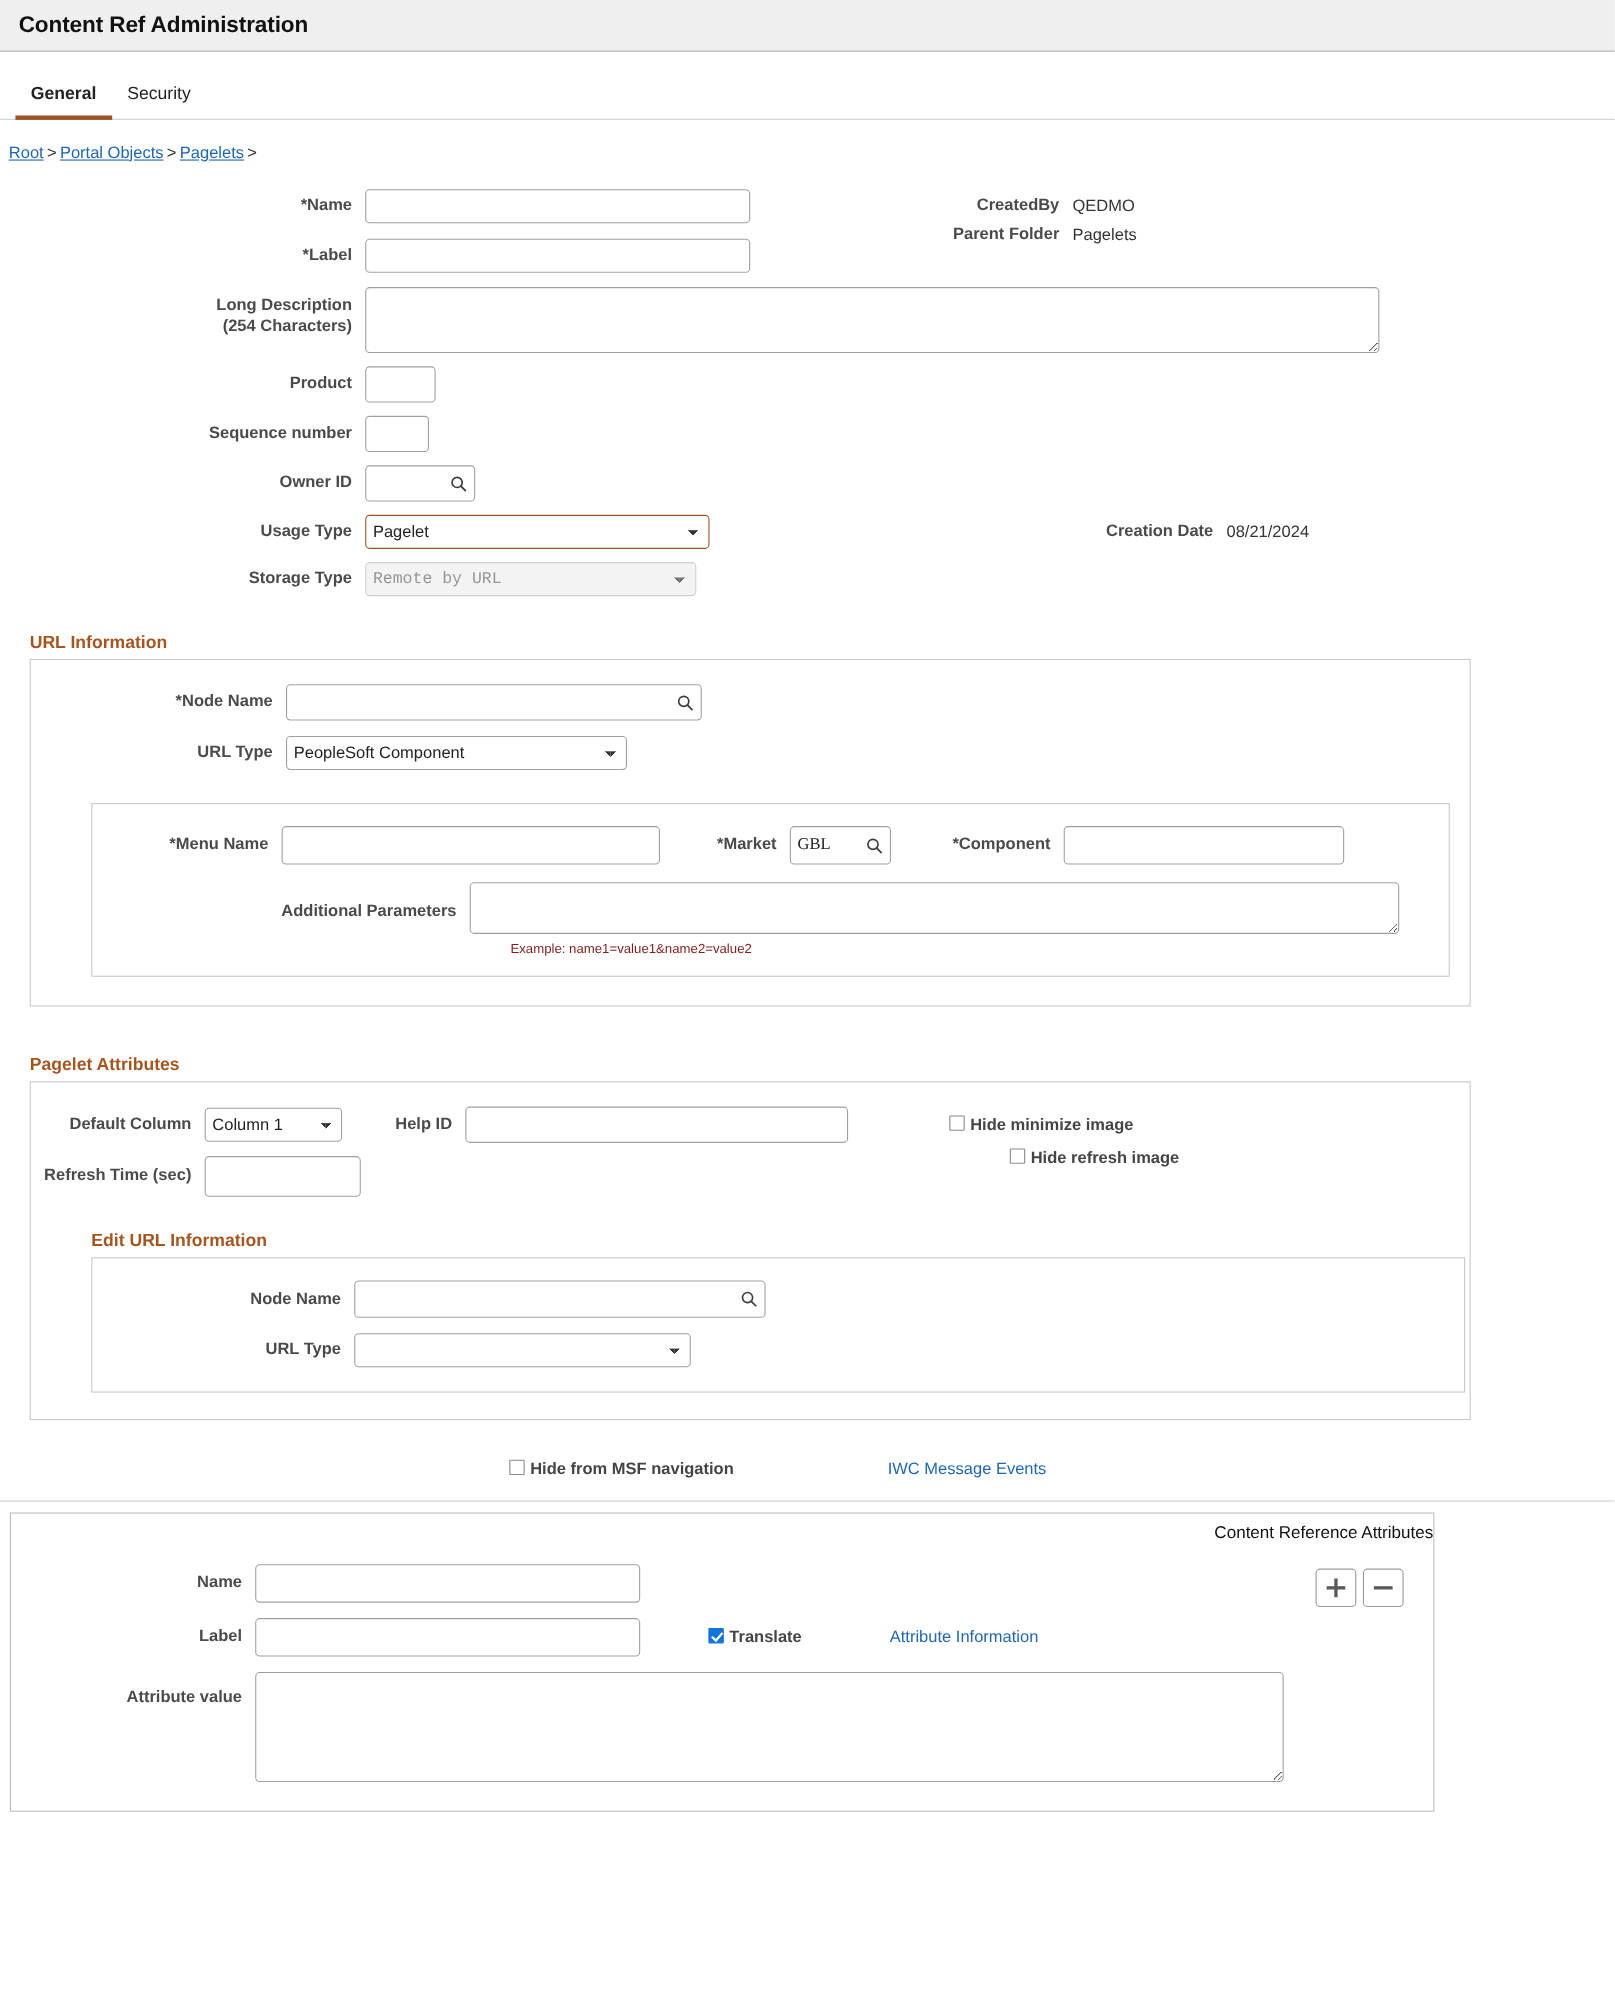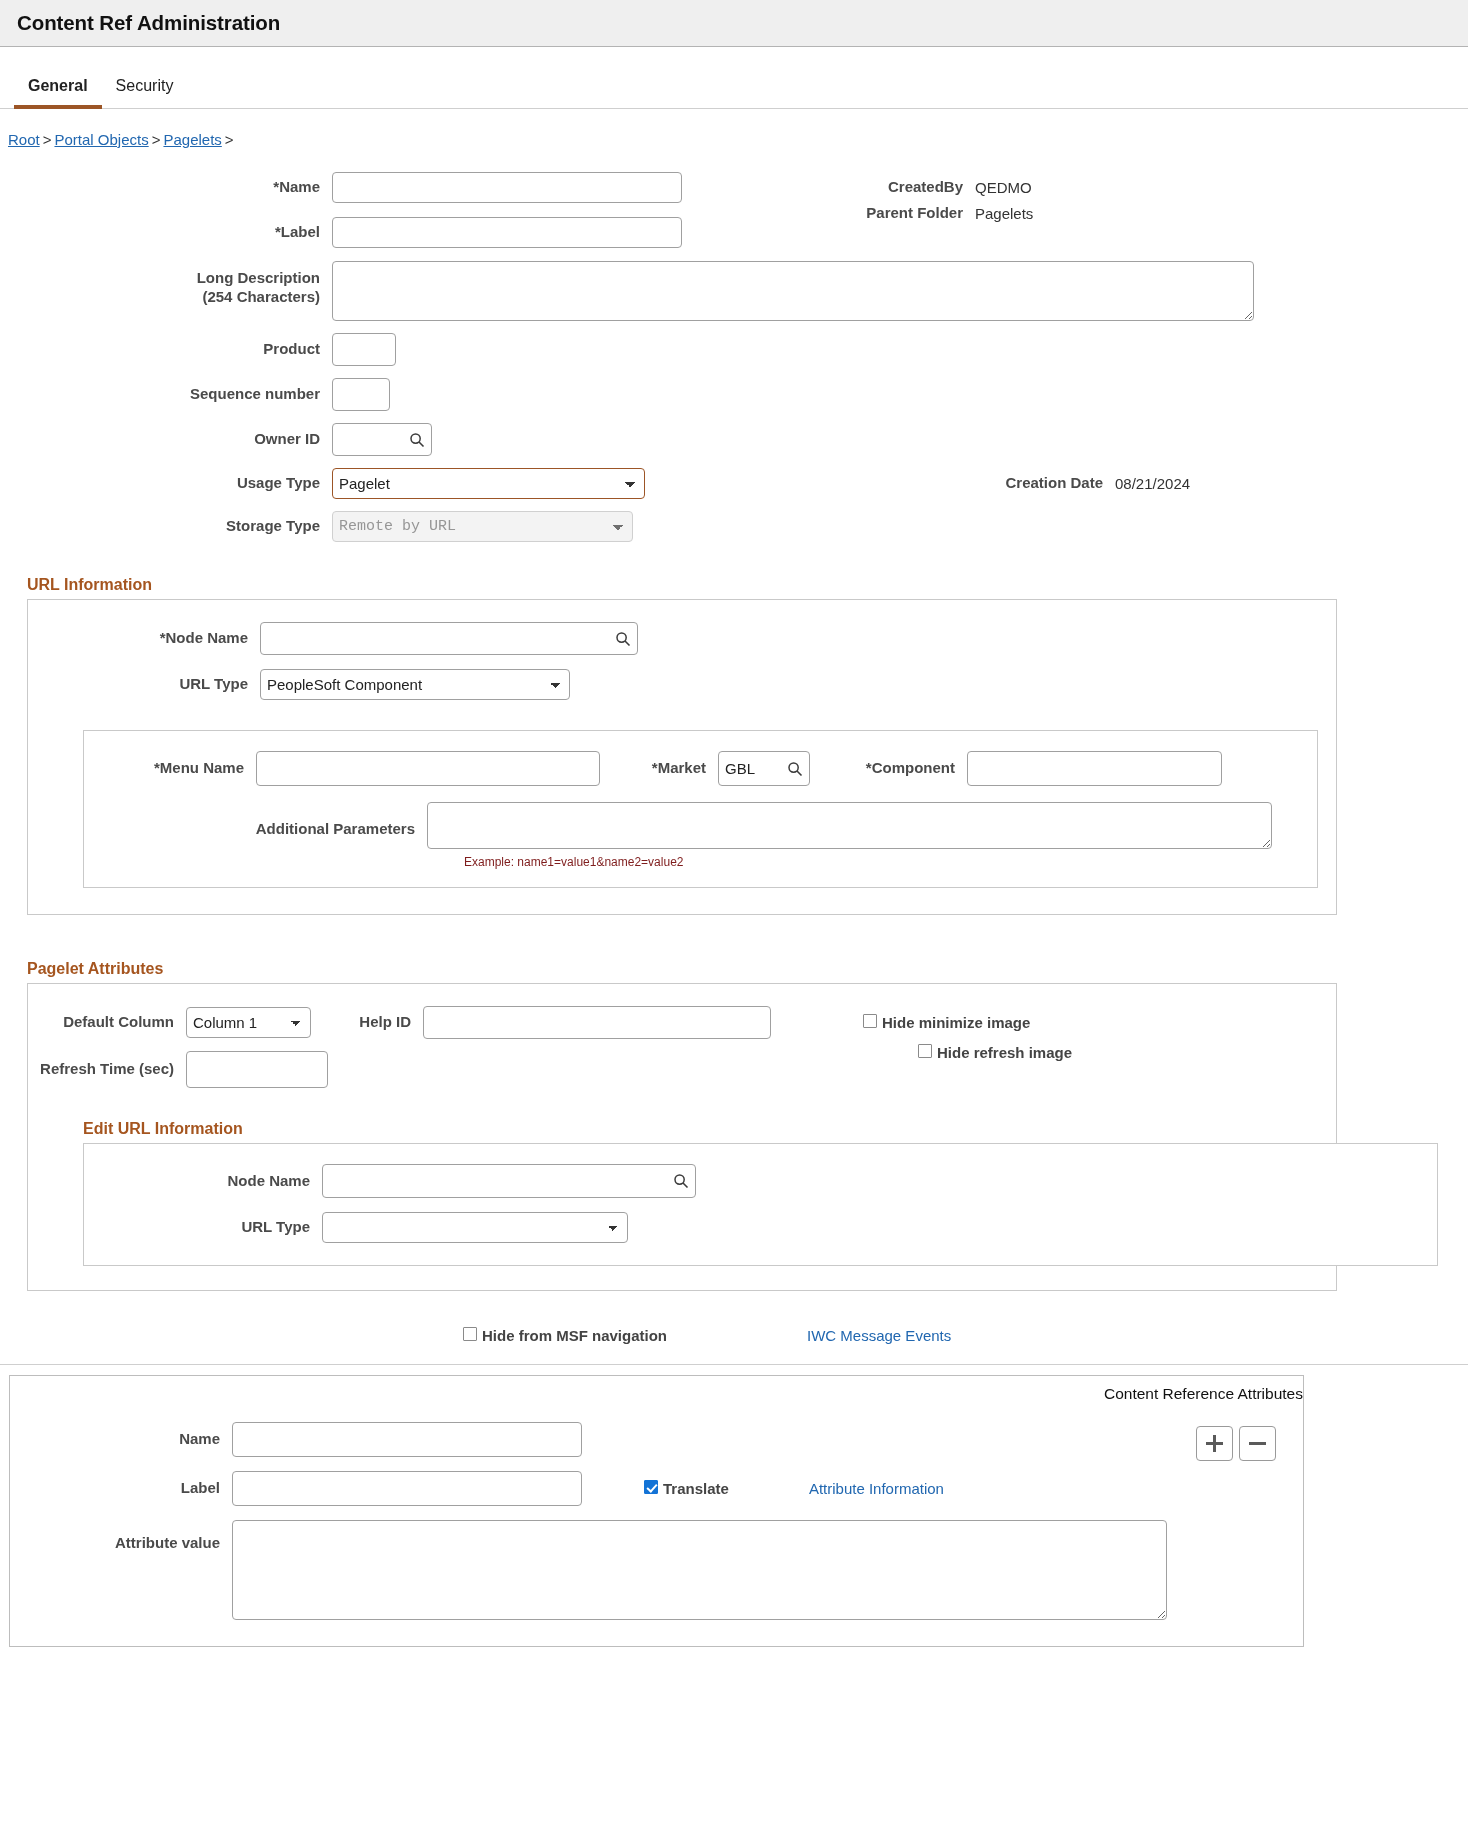--- a/index.html
+++ b/index.html
@@ -79,21 +79,21 @@
     background-size: 5px 5px, 5px 5px;
     background-repeat: no-repeat;
   }
   select.sel.focusring { border-color: #9c5526; }
   select.sel.disabled {
     background-color: #eeeeee; color: #6b6b6b; border-color: #bdbdbd;
   }
 
   
   .lookup { position: relative; display: inline-block; }
-  .lookup input.txt { padding-right: 40px; }
+  .lookup input.txt { padding-right: 40px; font-family: Liberation Serif, serif; }
   .lookup .mag {
     position: absolute; right: 7px; top: 50%; transform: translateY(-50%);
     width: 16px; height: 16px; pointer-events: none;
   }
 
   
   .grp-title {
     font-size: 16px; font-weight: bold; color: #a5551f;
     margin: 0 0 5px 0;
   }
@@ -307,21 +307,21 @@
       <input class="txt" style="width: 142px; height: 37px;" value="">
 
       <div class="cbx-wrap" style="margin-left:590px;margin-top:-34px;">
         <span class="cbx"></span>
         <span class="cbx-lbl">Hide refresh image</span>
       </div>
     </div>
 
     <div style="margin:32px 0 0 55px;">
       <div class="grp-title">Edit URL Information</div>
-      <div class="grp-box" style="width:1355px;padding:20px 0 22px 0;">
+      <div class="grp-box" style="width:1249px;padding:20px 0 22px 0;">
 
         <div class="row" style="margin-bottom:14px;">
           <div class="lbl" style="width:238px;">Node Name</div>
           <span class="lookup">
             <input class="txt" style="width: 374px; height: 34px;" value="">
             <span class="mag">
               <svg viewBox="0 0 16 16" width="16" height="16">
                   <circle cx="6.6" cy="6.6" r="4.6" fill="none" stroke="#3b3b3b" stroke-width="1.5"></circle>
                   <line x1="10" y1="10" x2="14.5" y2="14.5" stroke="#3b3b3b" stroke-width="1.6"></line>
                 </svg>

